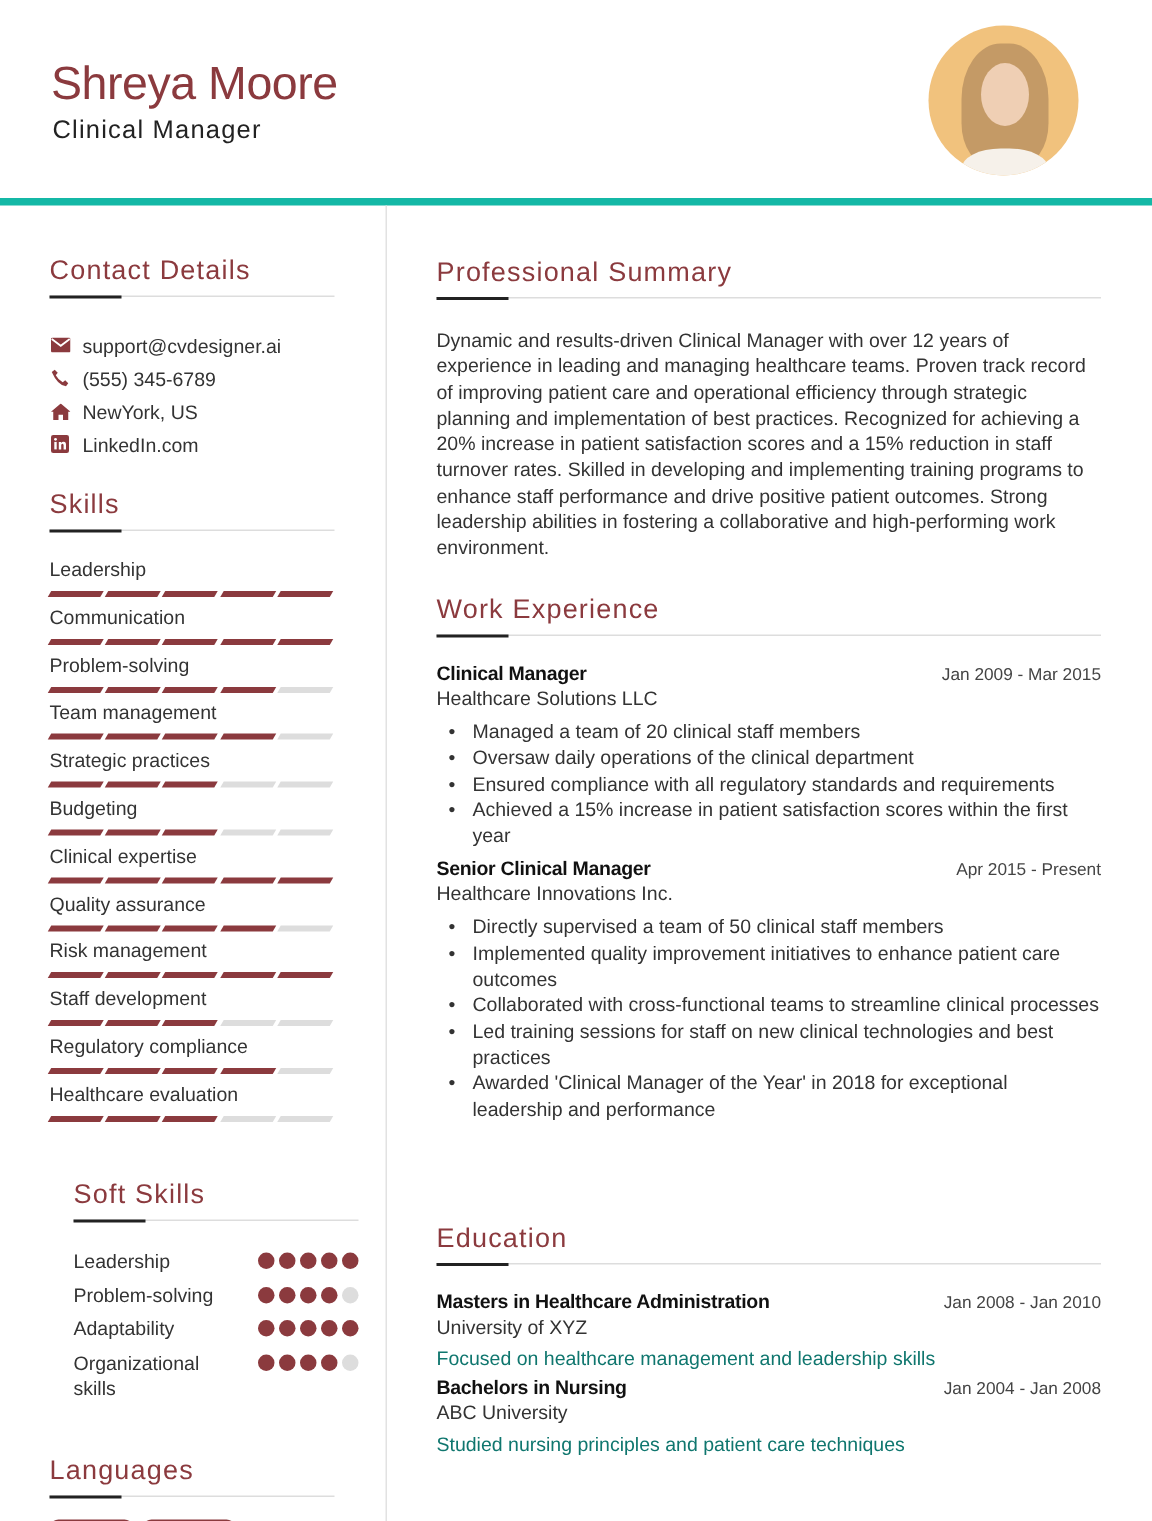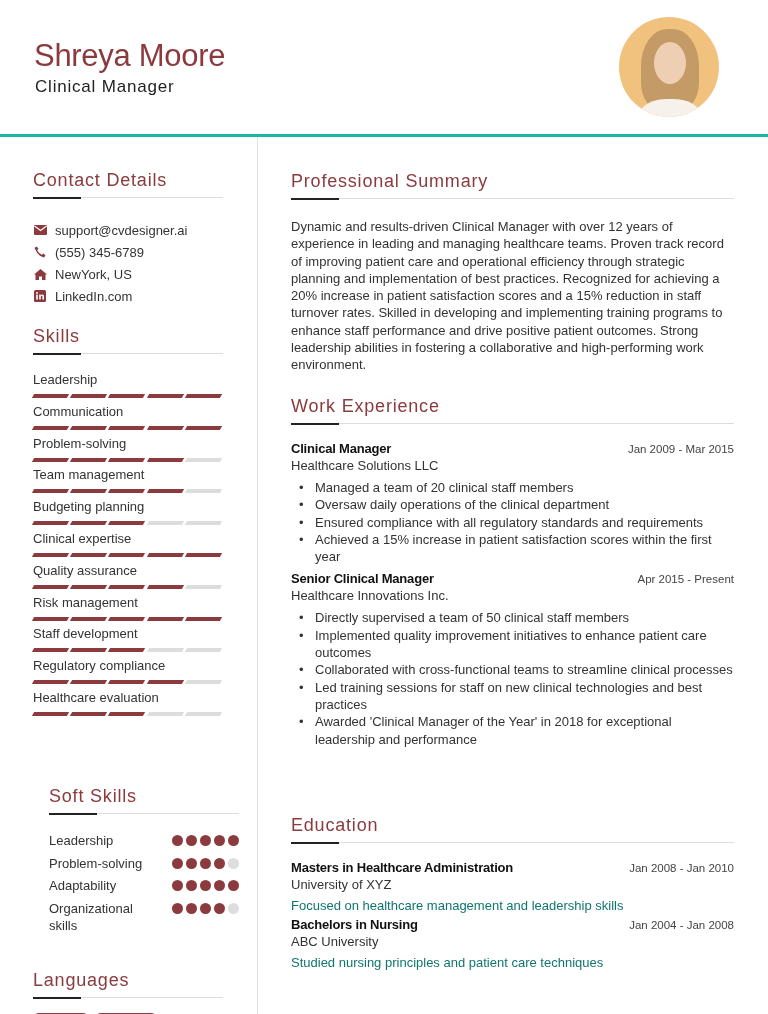--- a/index.html
+++ b/index.html
@@ -1,19 +1,19 @@
 <!DOCTYPE html>
 <html><head>
 <meta charset="utf-8">
 <style>
   * { margin: 0; padding: 0; box-sizing: border-box; }
   html, body { width: 768px; height: 1014px; overflow: hidden; background: #ffffff; }
   body { font-family: "Liberation Sans", "DejaVu Sans", sans-serif; color: #333333; position: relative; }
 
-  .header { position: absolute; left: 0; top: 0; width: 768px; height: 137px; border-bottom: 3px solid #14b8a6; }
+  .header { position: absolute; left: 0; top: 0; width: 768px; height: 137px; border-bottom: 5px solid #14b8a6; }
   .name { position: absolute; left: 34px; top: 38px; font-size: 31px; font-weight: normal; color: #8b3a3e; letter-spacing: -0.3px; }
   .title { position: absolute; left: 35px; top: 77px; font-size: 17px; color: #222222; letter-spacing: 0.8px; }
   .photo { position: absolute; left: 619px; top: 17px; width: 100px; height: 100px; border-radius: 50%; background: #f1c27d; overflow: hidden; }
   .photo .hair { position: absolute; left: 22px; top: 12px; width: 58px; height: 82px; border-radius: 45% 45% 35% 35%; background: #c49a66; }
   .photo .face { position: absolute; left: 35px; top: 25px; width: 32px; height: 42px; border-radius: 50%; background: #efcfb4; }
   .photo .shirt { position: absolute; left: 22px; top: 82px; width: 58px; height: 30px; border-radius: 45% 45% 0 0; background: #f6f1ea; }
 
   .divider-v { position: absolute; left: 257px; top: 137px; width: 1px; height: 877px; background: #e2e2e2; }
 
   .section-title { font-size: 18px; color: #8b3a3e; letter-spacing: 0.8px; font-weight: normal; }
@@ -169,21 +169,31 @@
         <div class="skill-name">Team management</div>
         <div class="skill-bar">
           <div class="seg on"></div>
           <div class="seg on"></div>
           <div class="seg on"></div>
           <div class="seg on"></div>
           <div class="seg"></div>
         </div>
       </div>
       <div class="skill">
-        <div class="skill-name">Budgeting planning</div>
+        <div class="skill-name">Strategic practices</div>
+        <div class="skill-bar">
+          <div class="seg on"></div>
+          <div class="seg on"></div>
+          <div class="seg on"></div>
+          <div class="seg"></div>
+          <div class="seg"></div>
+        </div>
+      </div>
+      <div class="skill">
+        <div class="skill-name">Budgeting</div>
         <div class="skill-bar">
           <div class="seg on"></div>
           <div class="seg on"></div>
           <div class="seg on"></div>
           <div class="seg"></div>
           <div class="seg"></div>
         </div>
       </div>
       <div class="skill">
         <div class="skill-name">Clinical expertise</div>

